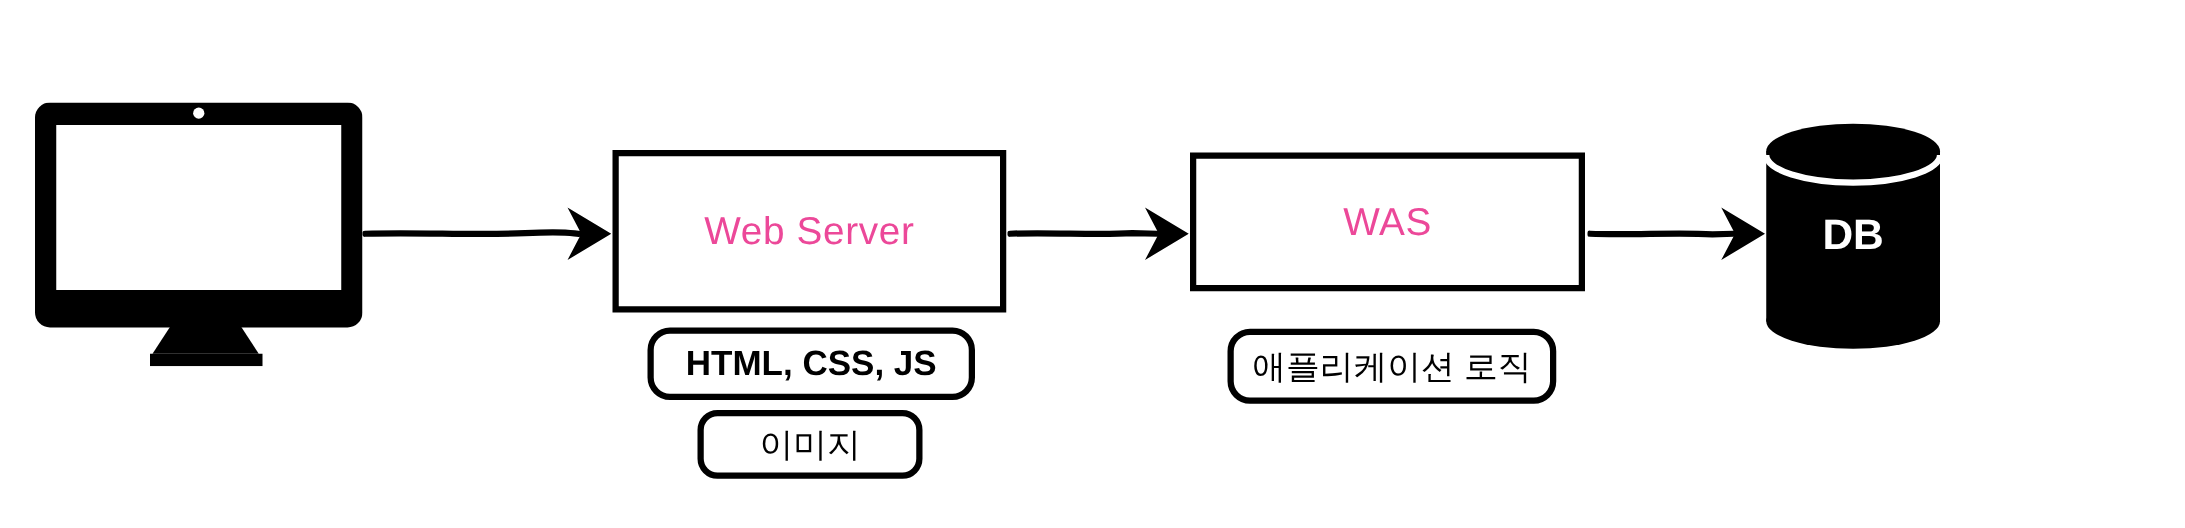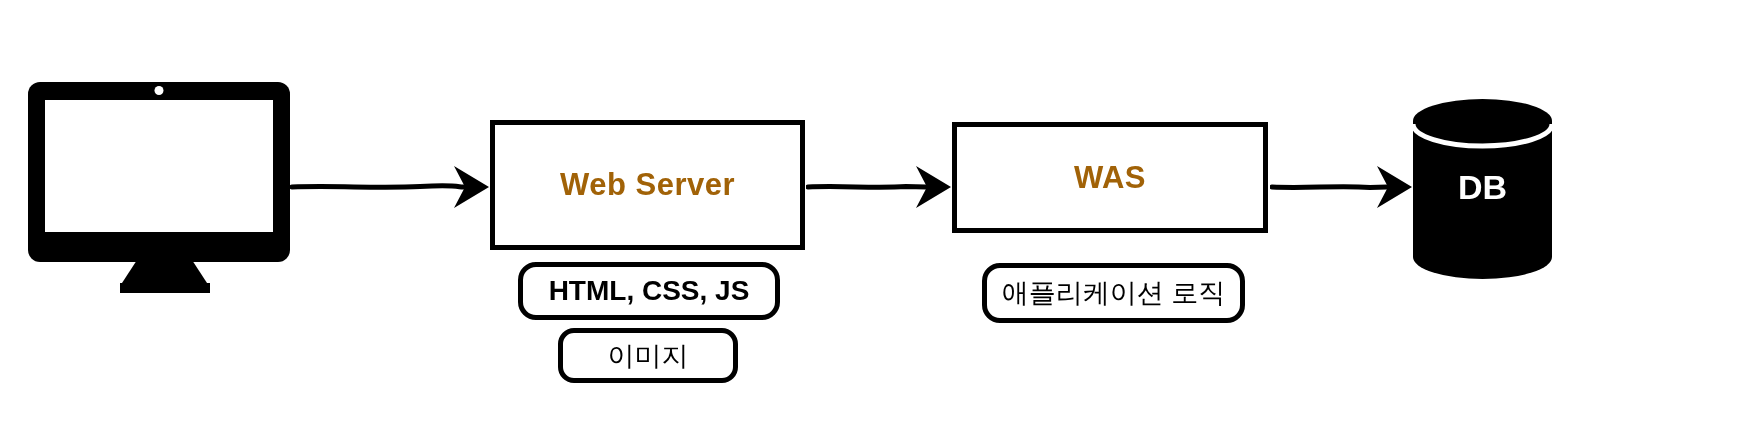--- a/index.html
+++ b/index.html
@@ -21,24 +21,24 @@
   .node-box {
     position: absolute;
     box-sizing: border-box;
     background: #ffffff;
     border: 5px solid #000000;
     display: flex;
     align-items: center;
     justify-content: center;
   }
   .node-box .node-label {
-    font-weight: bold;
+    font-weight: normal;
     font-size: 31px;
     letter-spacing: 0.5px;
-    color: #a16207;
+    color: #ec4899;
   }
 
   .tag {
     position: absolute;
     box-sizing: border-box;
     background: #ffffff;
     border: 5px solid #000000;
     border-radius: 18px;
     display: flex;
     align-items: center;

